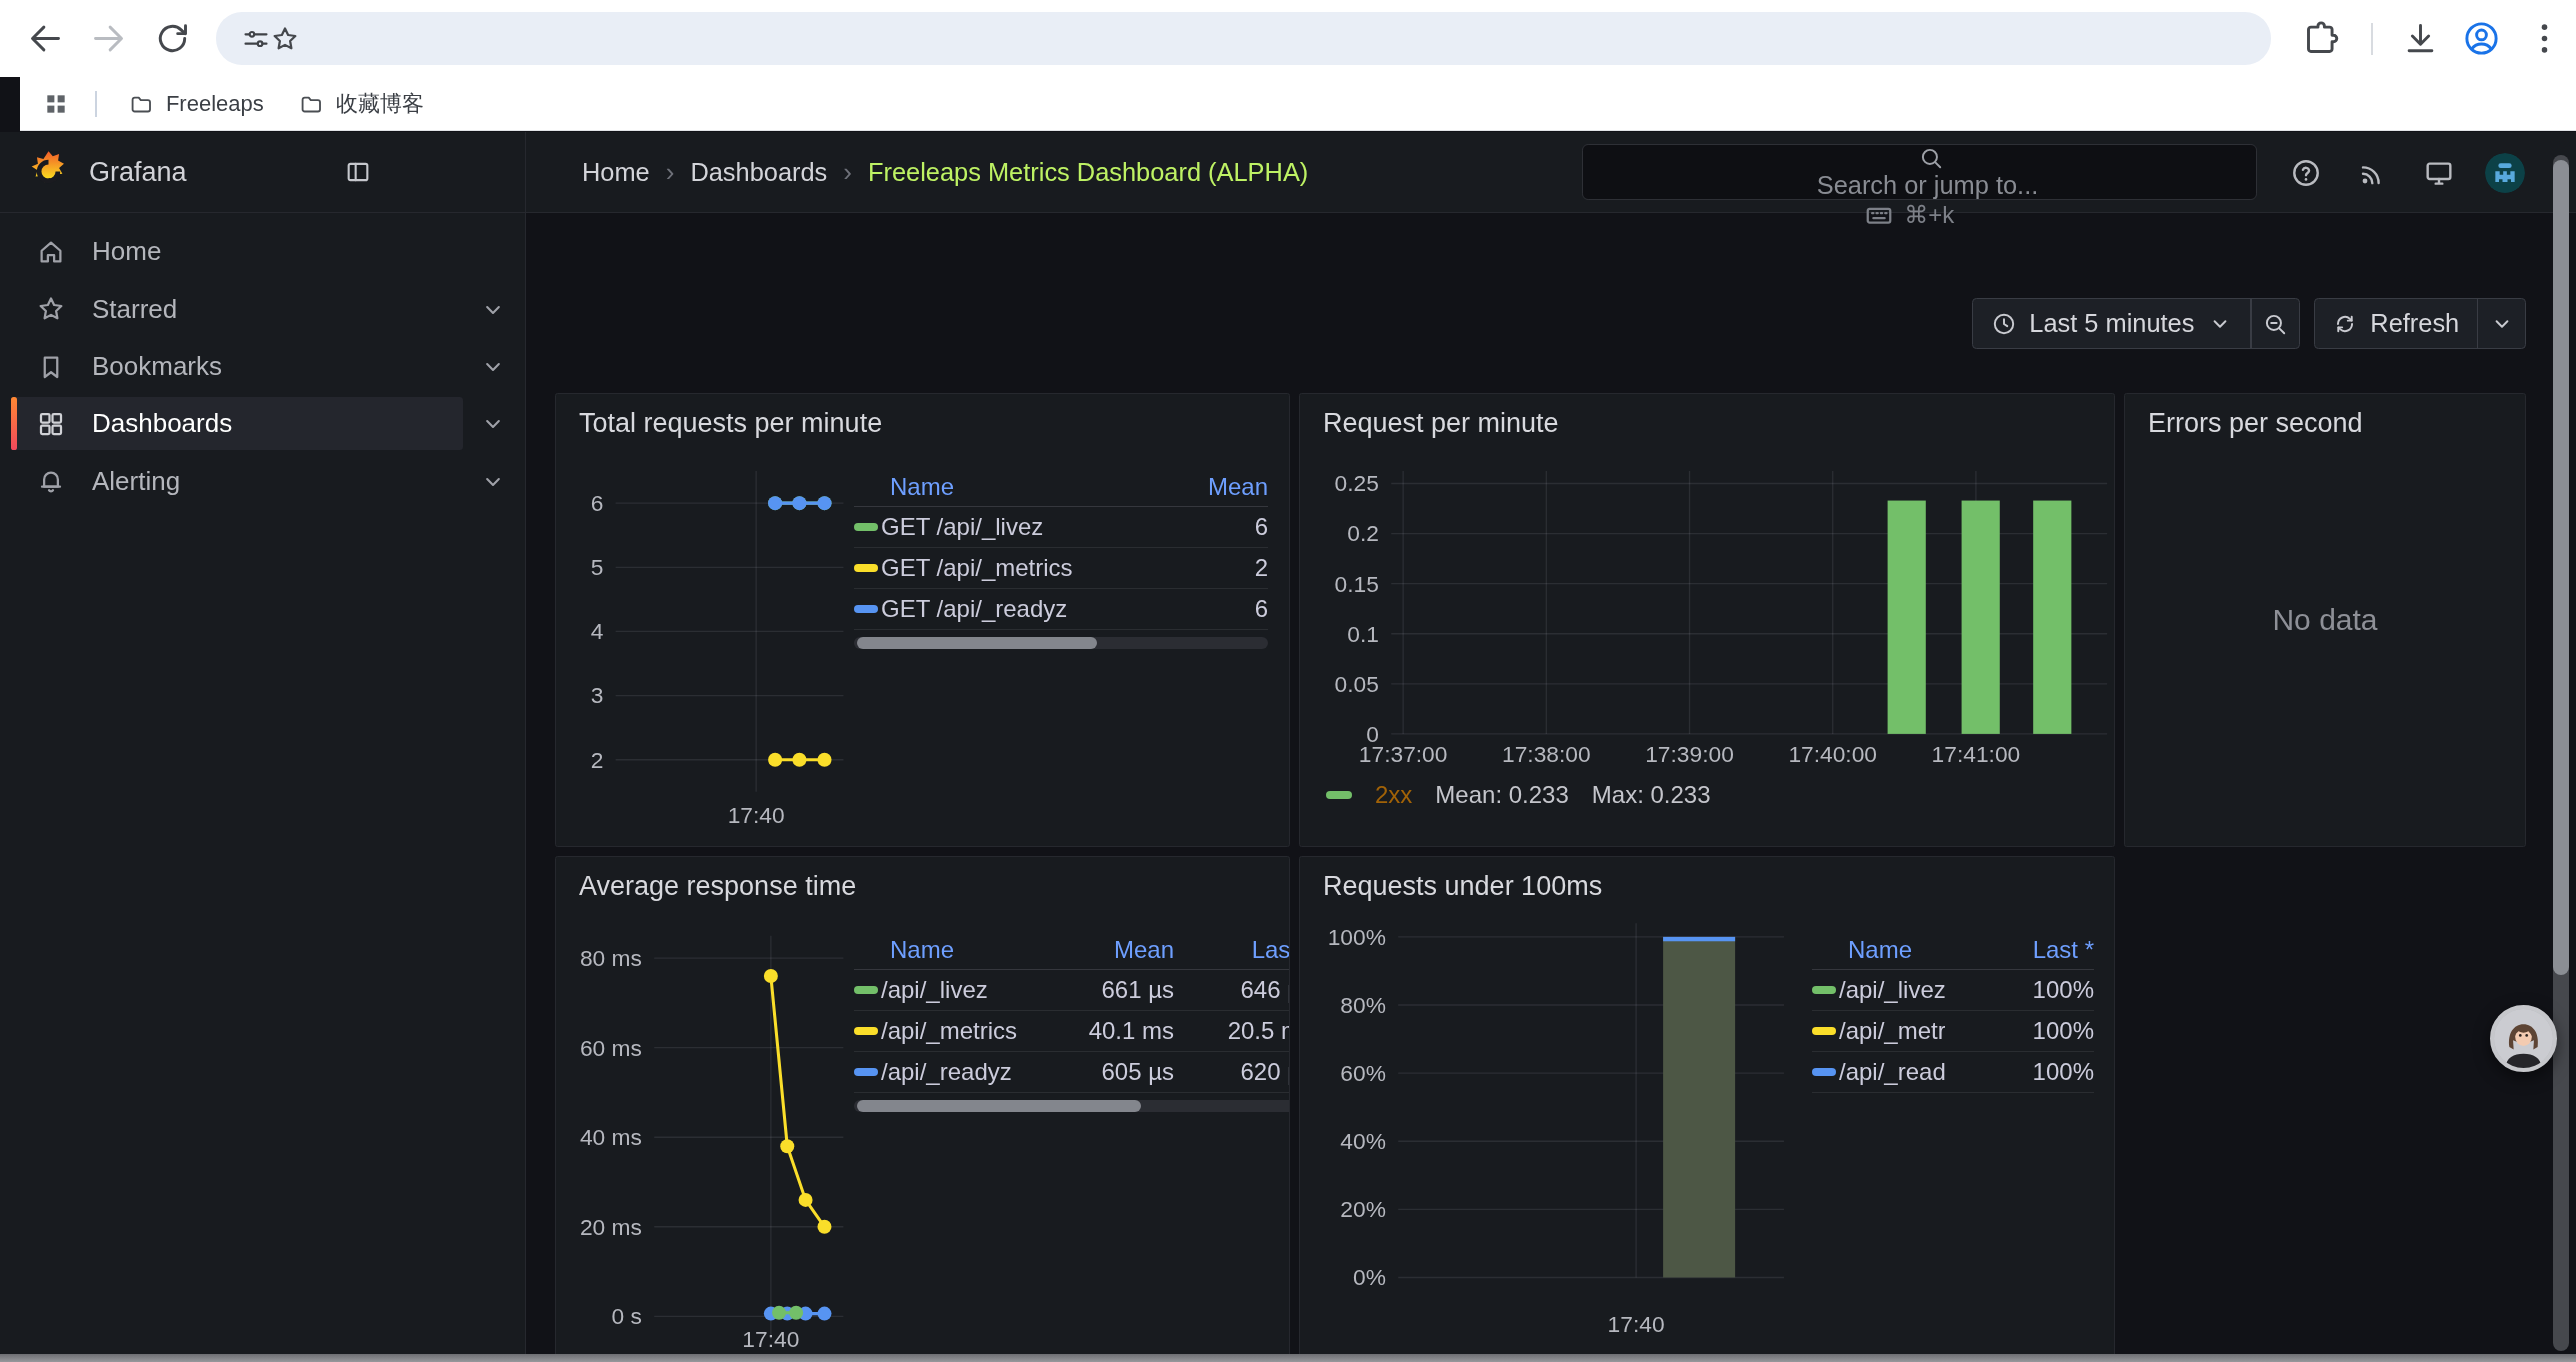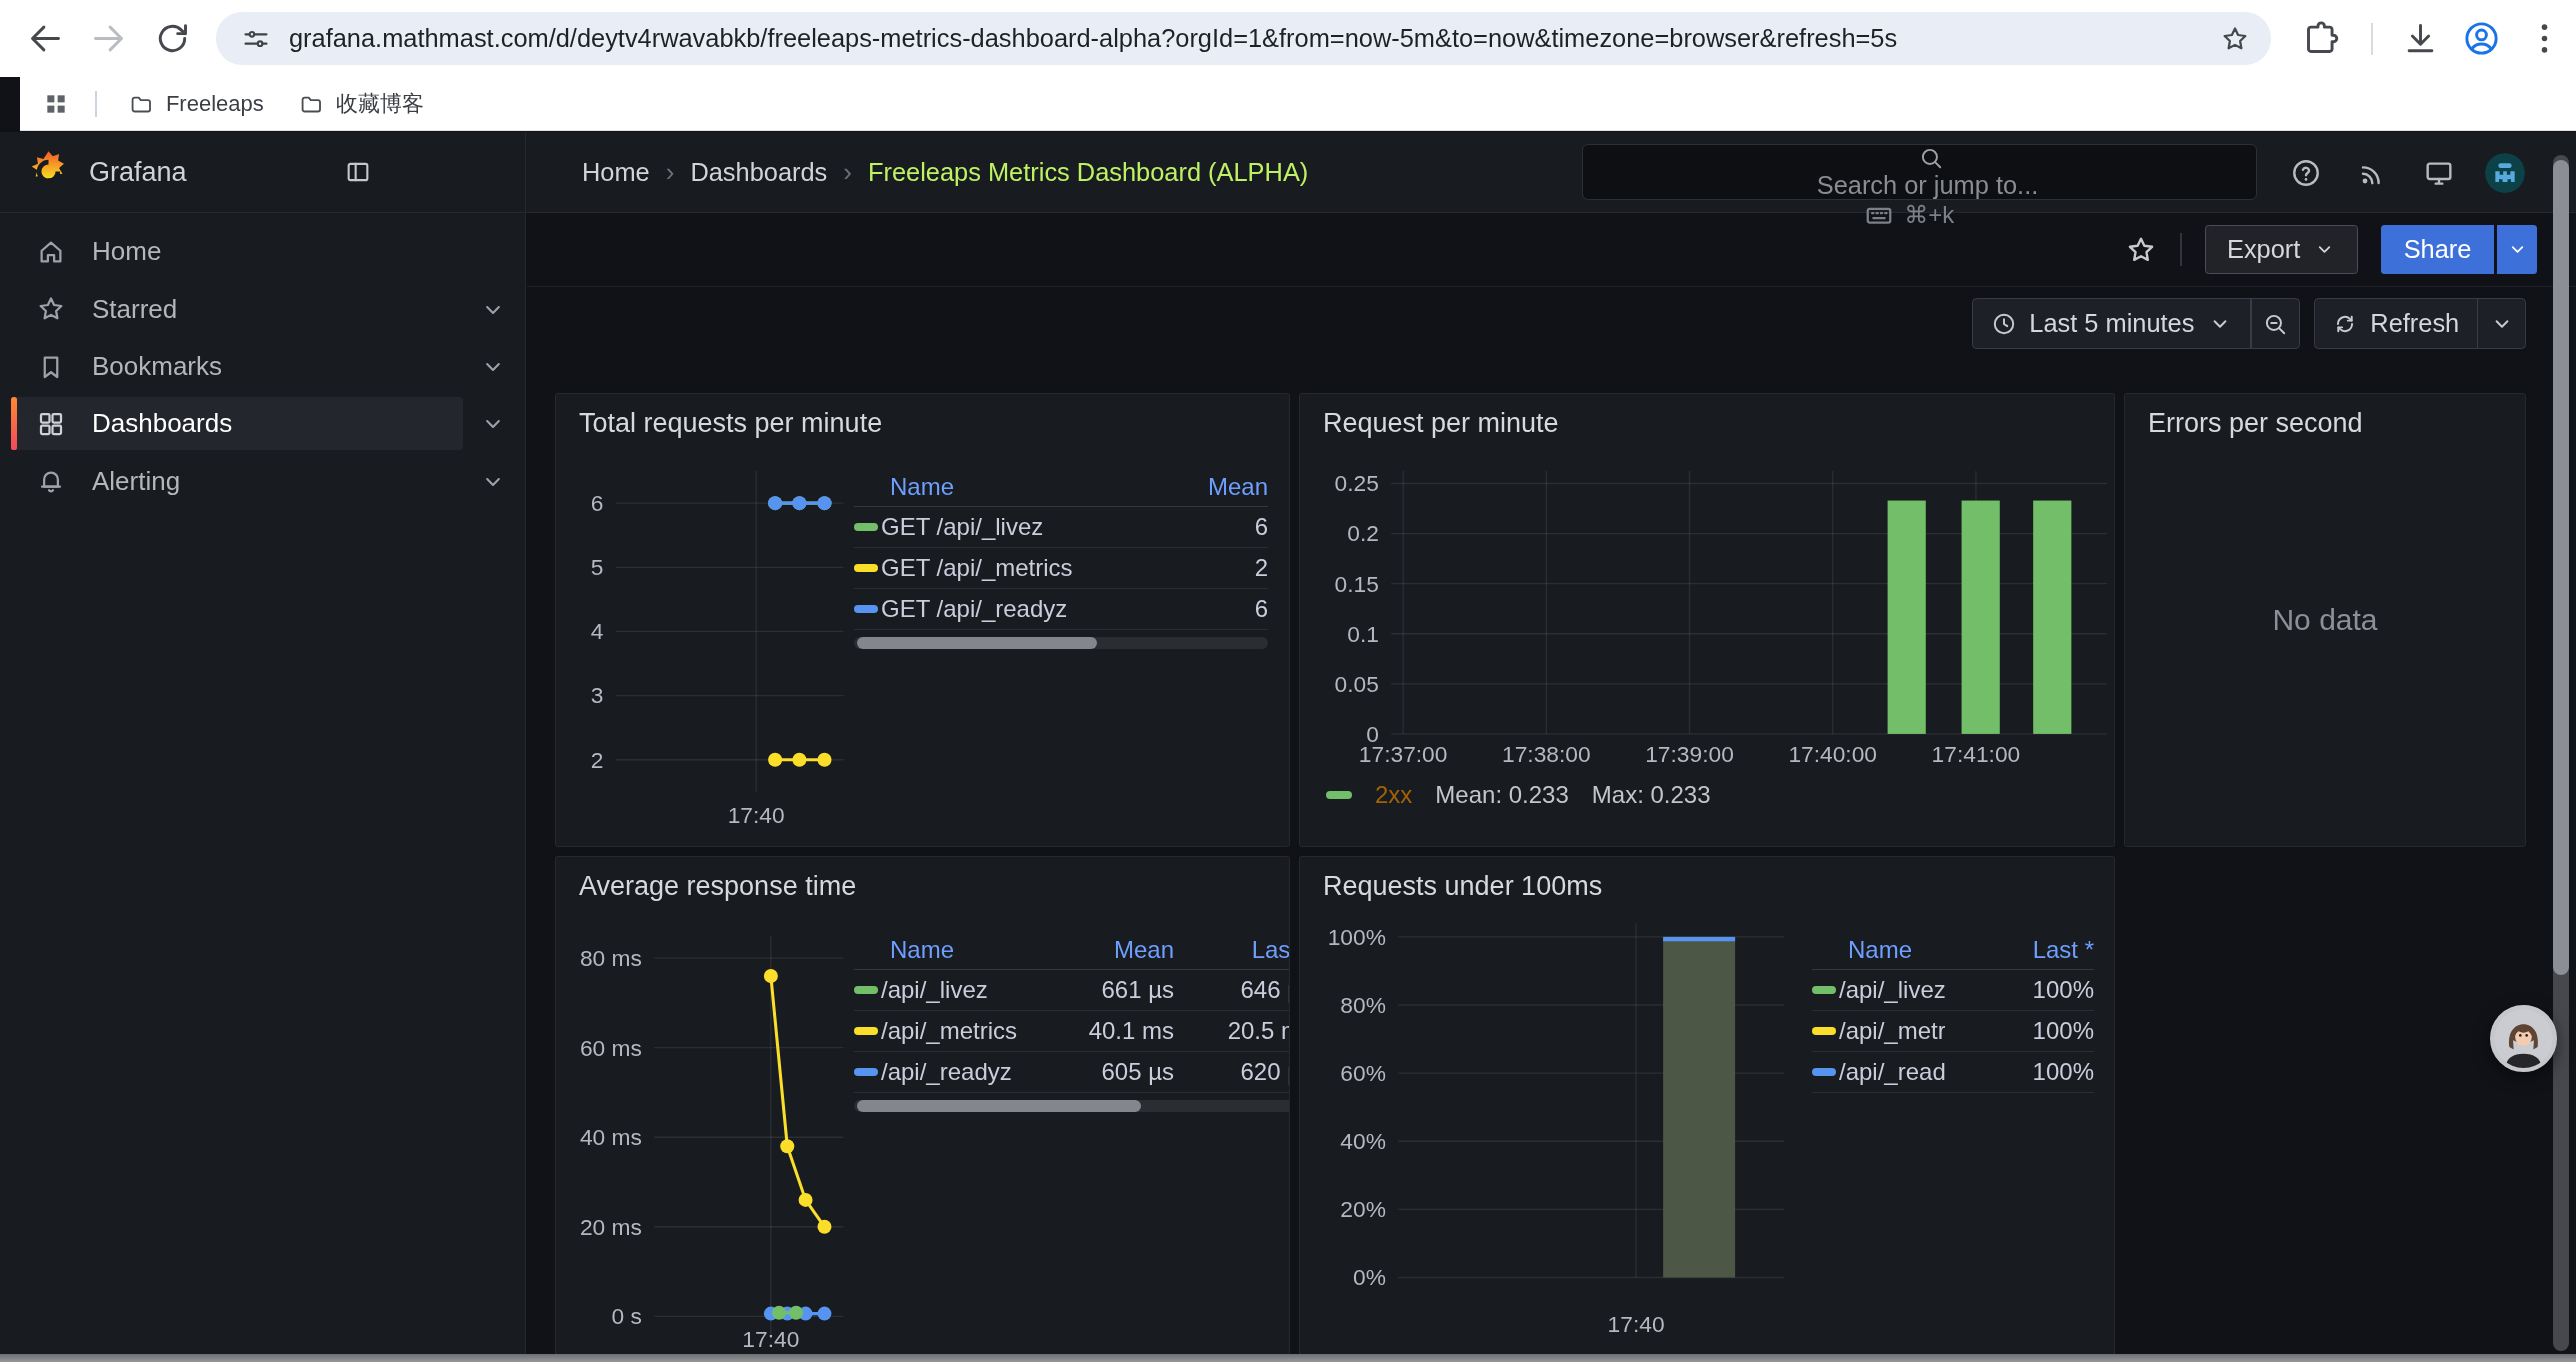--- a/index.html
+++ b/index.html
@@ -182,21 +182,20 @@
       </svg>
     </span>
   <div id="omnibox">
     <span class="tune icon">
         <svg viewBox="0 0 24 24">
           <path d="M3 8h3.5M10.5 8H21M3 16h10.5M17.5 16H21"></path>
           <circle cx="8.5" cy="8" r="2"></circle>
           <circle cx="15.5" cy="16" r="2"></circle>
         </svg>
       </span>
-    <span id="url-text">grafana.mathmast.com/d/deytv4rwavabkb/freeleaps-metrics-dashboard-alpha?orgId=1&amp;from=now-5m&amp;to=now&amp;timezone=browser&amp;refresh=5s</span>
     <span class="star icon">
         <svg viewBox="0 0 24 24">
           <path d="M12 3.6l2.5 5.2 5.8.8-4.2 4 1 5.8L12 16.7l-5.1 2.7 1-5.8-4.2-4 5.8-.8z"></path>
         </svg>
       </span>
   </div>
   <span class="bicon icon" id="ext-icon">
       <svg viewBox="0 0 24 24">
         <path d="M9.8 4.4a2 2 0 0 1 4 0V5h3.2c.8 0 1.5.7 1.5 1.5V10h.9a2 2 0 0 1 0 4h-.9v4.5c0 .8-.7 1.5-1.5 1.5H5.5C4.7 20 4 19.3 4 18.5v-12C4 5.7 4.7 5 5.5 5h4.3z"></path>
       </svg>
@@ -407,48 +406,20 @@
           <span class="lbl">Alerting</span>
         </div>
         <span class="side-chevron icon">
           <svg viewBox="0 0 24 24">
             <path d="M7 9.5l5 5 5-5"></path>
           </svg>
         </span>
       </div>
     </div>
 
-  <div id="dash-toolbar">
-    <span class="icon" id="star-btn">
-        <svg viewBox="0 0 24 24">
-          <path d="M12 3.6l2.5 5.2 5.8.8-4.2 4 1 5.8L12 16.7l-5.1 2.7 1-5.8-4.2-4 5.8-.8z"></path>
-        </svg>
-      </span>
-    <div class="tb-divider"></div>
-    <div id="export-btn">
-      <span>Export</span>
-      <span class="icon chev24">
-          <svg viewBox="0 0 24 24">
-            <path d="M7 9.5l5 5 5-5"></path>
-          </svg>
-        </span>
-    </div>
-    <div id="share-group">
-      <div id="share-main">
-        <span>Share</span>
-      </div>
-      <div id="share-arrow">
-        <span class="icon chev24">
-            <svg viewBox="0 0 24 24">
-              <path d="M7 9.5l5 5 5-5"></path>
-            </svg>
-          </span>
-      </div>
-    </div>
-  </div>
 
   <div id="time-row">
     <div class="tp-group">
       <div class="tp-seg">
         <span class="icon">
             <svg viewBox="0 0 24 24">
               <circle cx="12" cy="12" r="8.5"></circle>
               <path d="M12 7.5V12l3 2"></path>
             </svg>
           </span>

